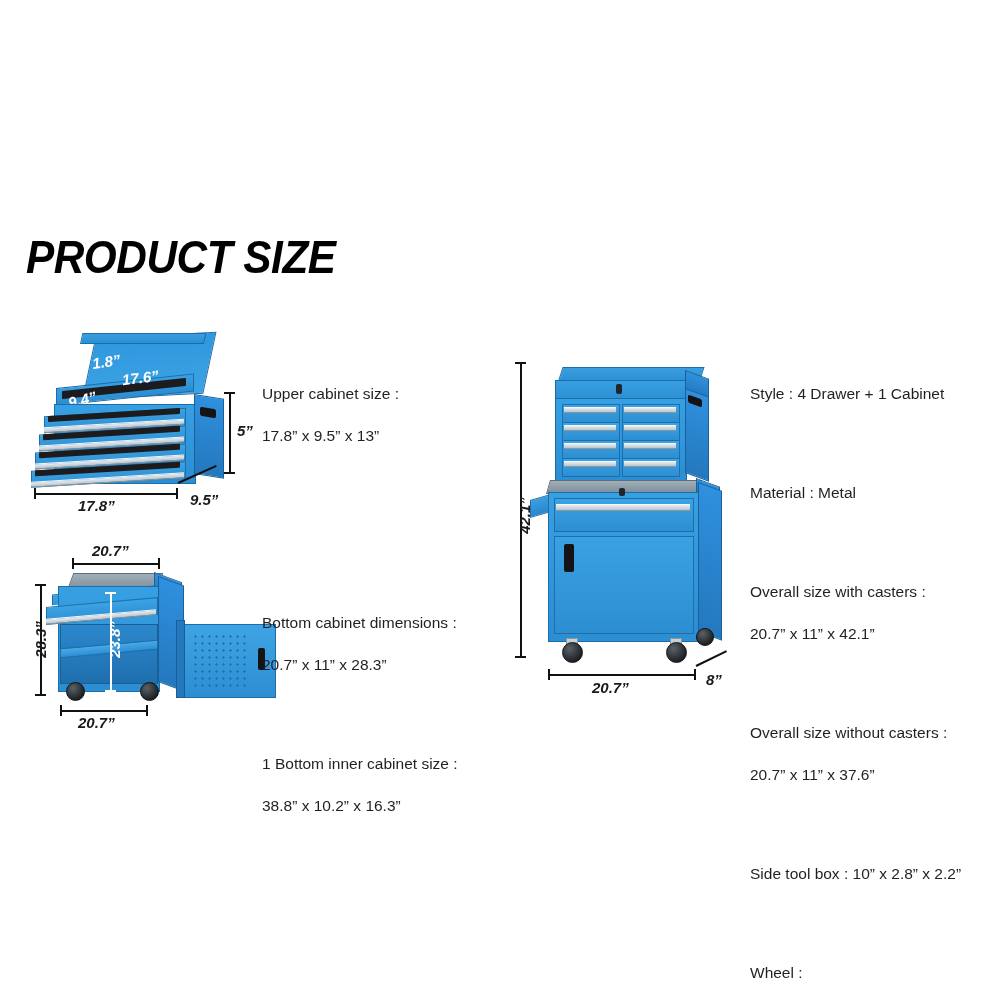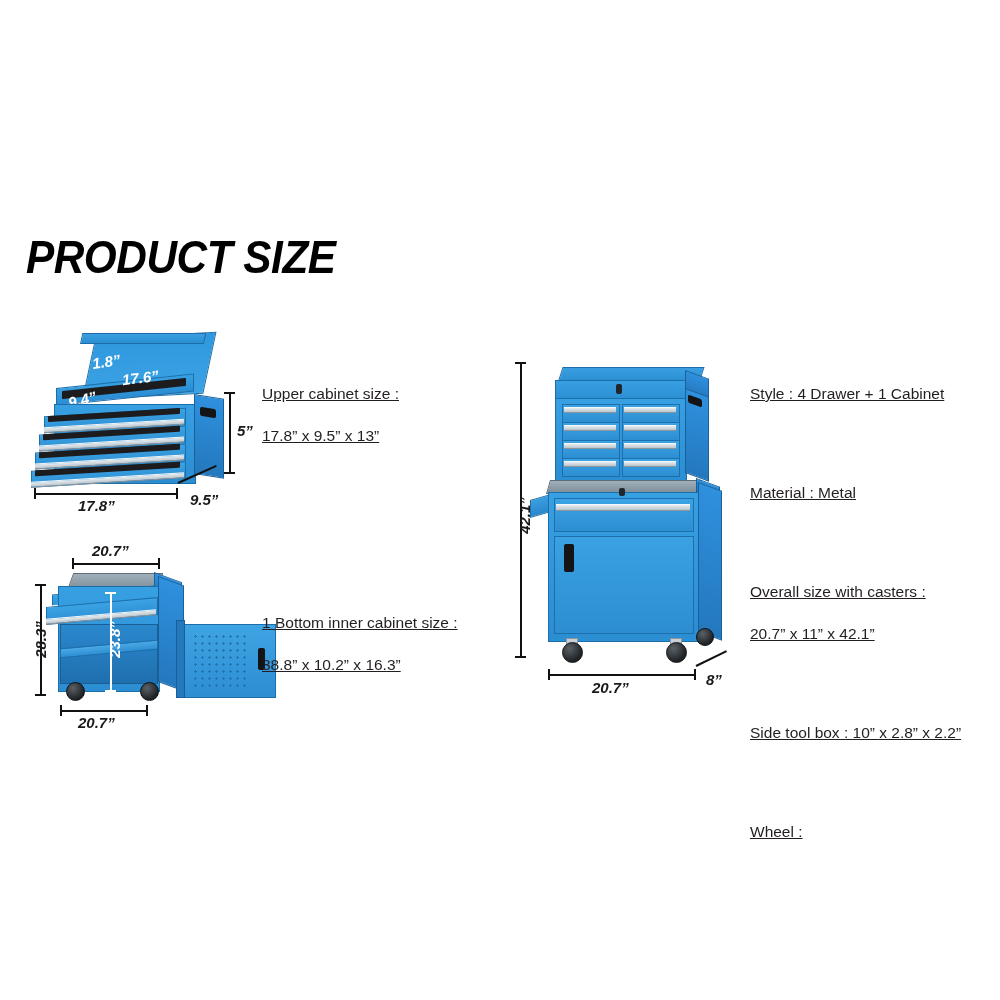--- a/index.html
+++ b/index.html
@@ -39,21 +39,21 @@
   }
 
   
   .spec-block {
     position: absolute;
     font-size: 15.5px;
     line-height: 21px;
     color: #231f20;
     white-space: pre-line;
   }
-  .spec-item { margin-bottom: 15px; text-decoration: underline; }
+  .spec-item { margin-bottom: 15px; }
   .spec-item:last-child { margin-bottom: 0; }
   .spec-line { display: block; white-space: nowrap; }
 
   #specs-upper   { left: 262px; top: 341px; width: 220px; }
   #specs-bottom  { left: 262px; top: 570px; width: 230px; }
   #specs-general { left: 750px; top: 341px; width: 250px; }
 
   
   .illus { position: absolute; }
 
@@ -345,35 +345,43 @@
 
   <div class="spec-block" id="specs-upper">
     <div class="spec-item">
       <span class="spec-line">Upper cabinet size :</span>
       <span class="spec-line">17.8” x 9.5” x 13”</span>
     </div>
   </div>
 
   <div class="spec-block" id="specs-bottom">
     <div class="spec-item">
+      <span class="spec-line">Bottom cabinet dimensions :</span>
+      <span class="spec-line">20.7” x 11” x 28.3”</span>
+    </div>
+    <div class="spec-item">
       <span class="spec-line">1 Bottom inner cabinet size :</span>
       <span class="spec-line">38.8” x 10.2” x 16.3”</span>
     </div>
   </div>
 
   <div class="spec-block" id="specs-general">
     <div class="spec-item">
       <span class="spec-line">Style : 4 Drawer + 1 Cabinet</span>
     </div>
     <div class="spec-item">
       <span class="spec-line">Material : Metal</span>
     </div>
     <div class="spec-item">
       <span class="spec-line">Overall size with casters :</span>
       <span class="spec-line">20.7” x 11” x 42.1”</span>
+    </div>
+    <div class="spec-item">
+      <span class="spec-line">Overall size without casters :</span>
+      <span class="spec-line">20.7” x 11” x 37.6”</span>
     </div>
     <div class="spec-item">
       <span class="spec-line">Side tool box : 10” x 2.8” x 2.2”</span>
     </div>
     <div class="spec-item">
       <span class="spec-line">Wheel :</span>
       
       
     </div>
     

